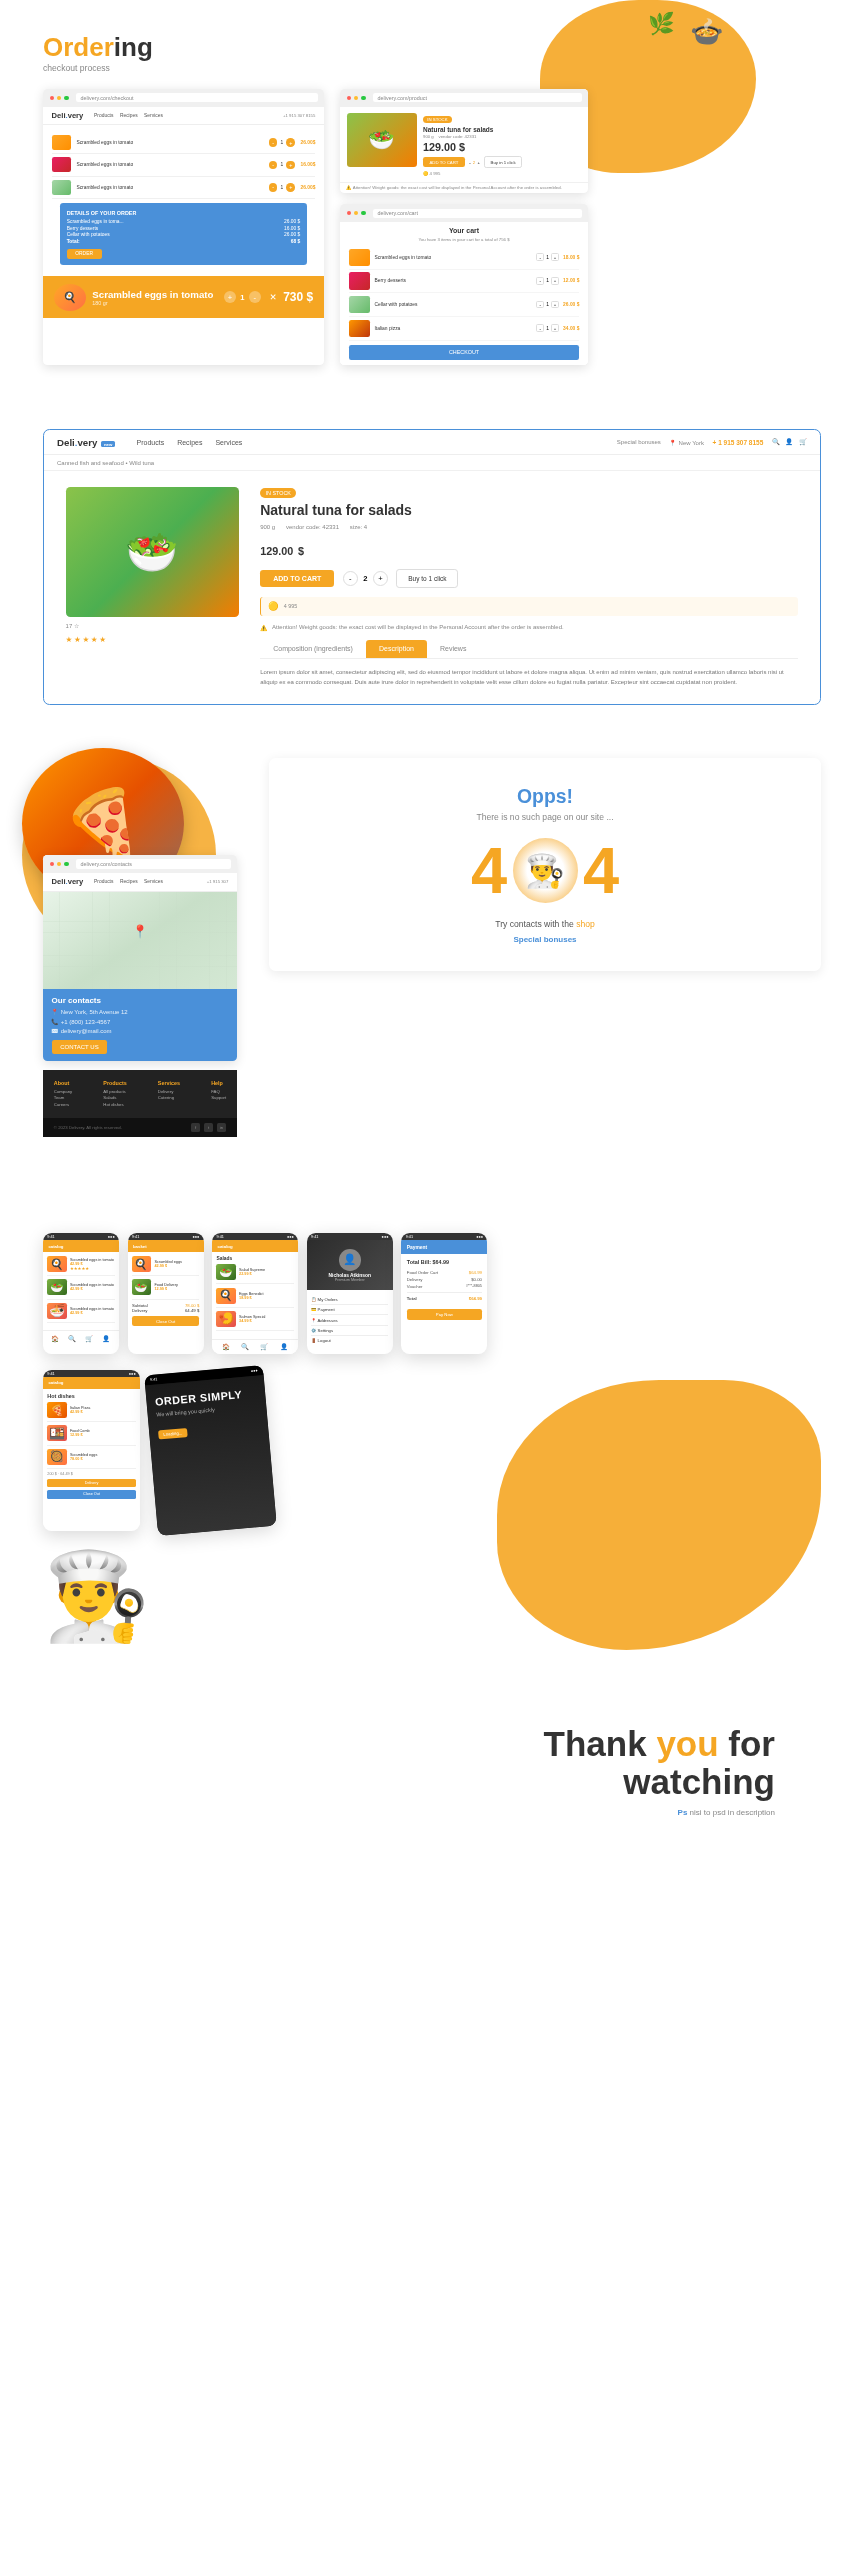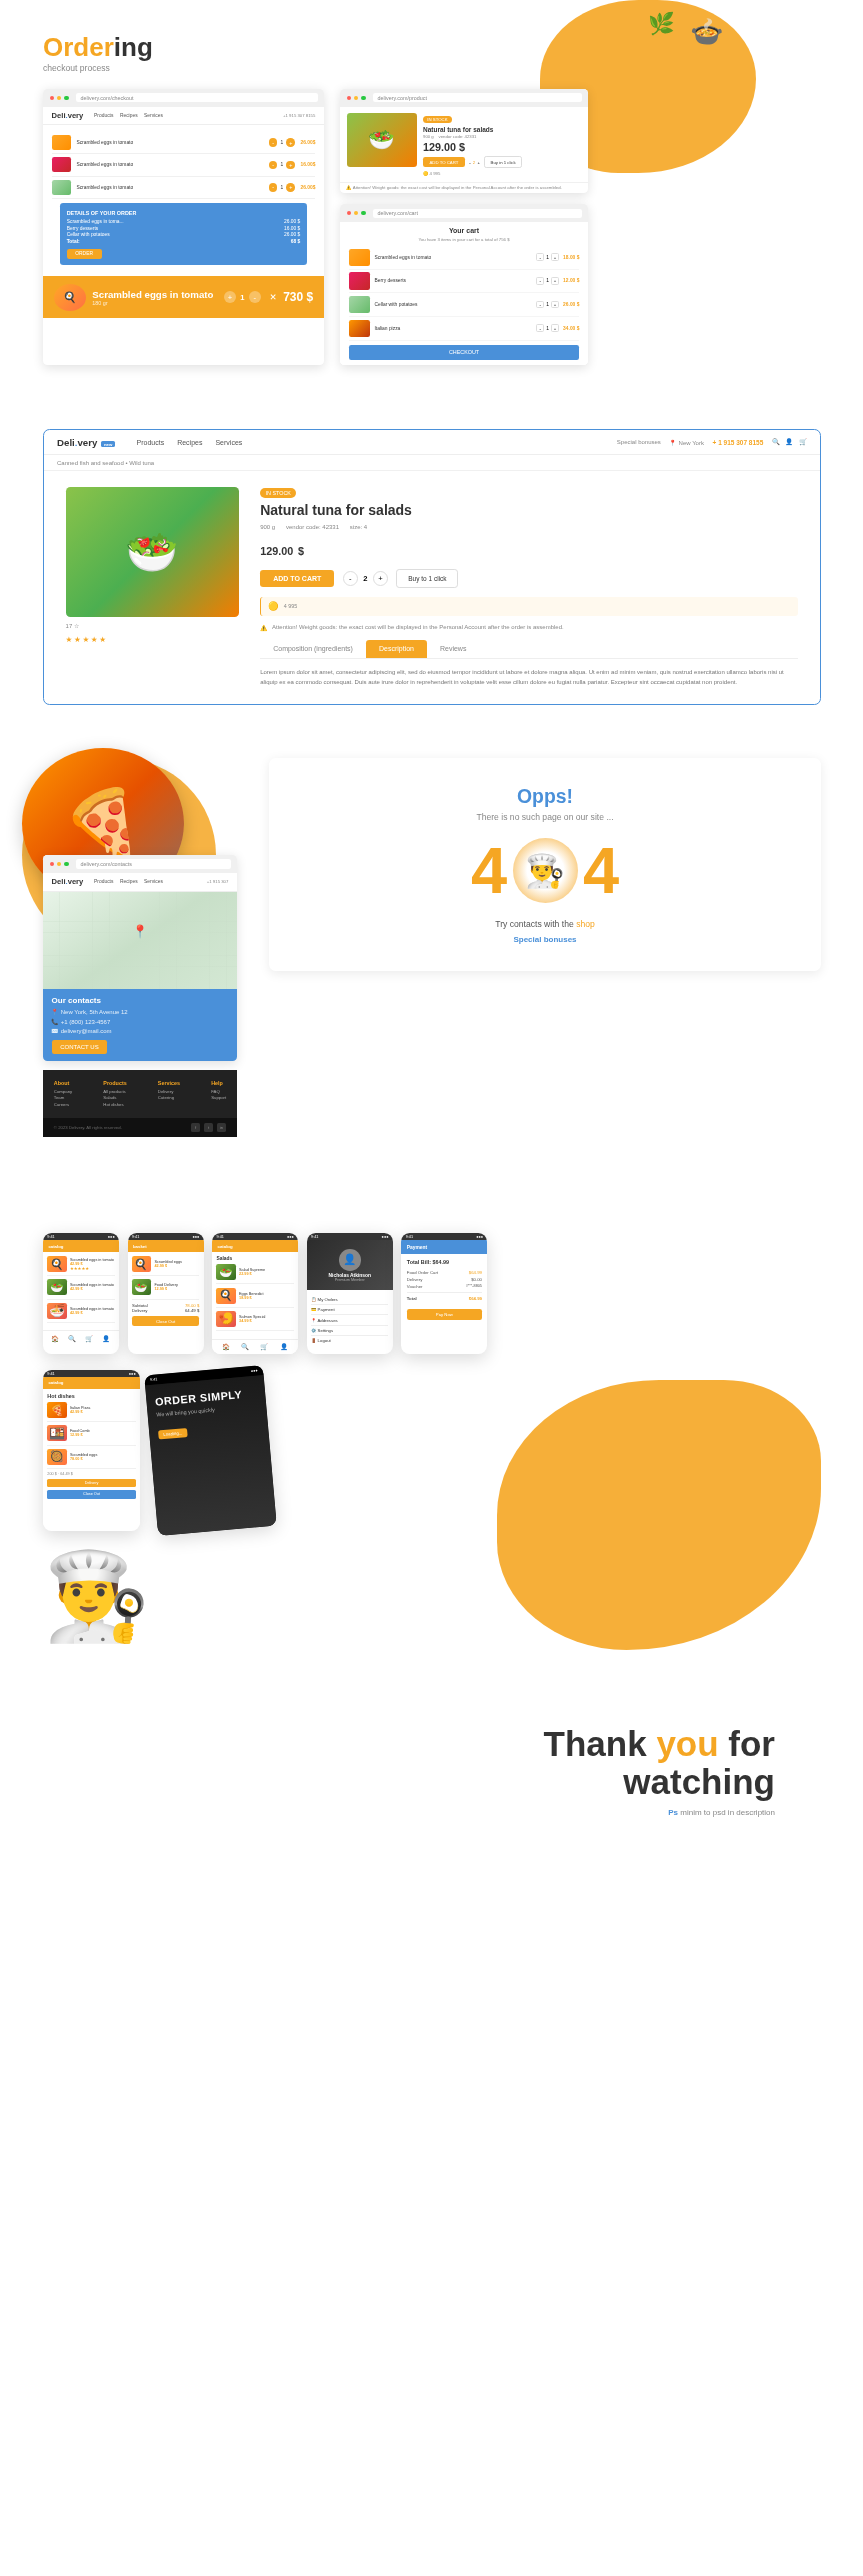--- a/index.html
+++ b/index.html
@@ -1406,17 +1406,17 @@
 
 <div class="section-thankyou">
   <div style="margin-right:46px;">
     <div style="font-size:35px;font-weight:700;color:#333;line-height:1.1;text-align:right;">
       <span>Thank</span>
       <span style="color:#F5A623;">you</span><span> for</span><br>
       <span>watching</span>
     </div>
     <div style="font-size:8px;color:#888;margin-top:6.5px;text-align:right;">
       <span style="color:#4A90D9;font-weight:700;">Ps</span>
-      <span>minim to psd in description</span>
+      <span>nisi to psd in description</span>
     </div>
   </div>
 </div>
 
 
 </body></html>

